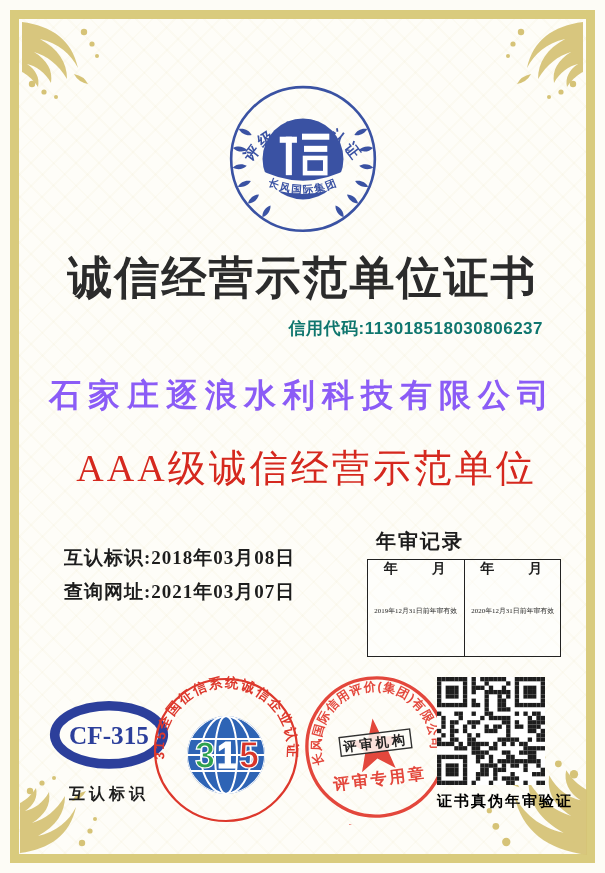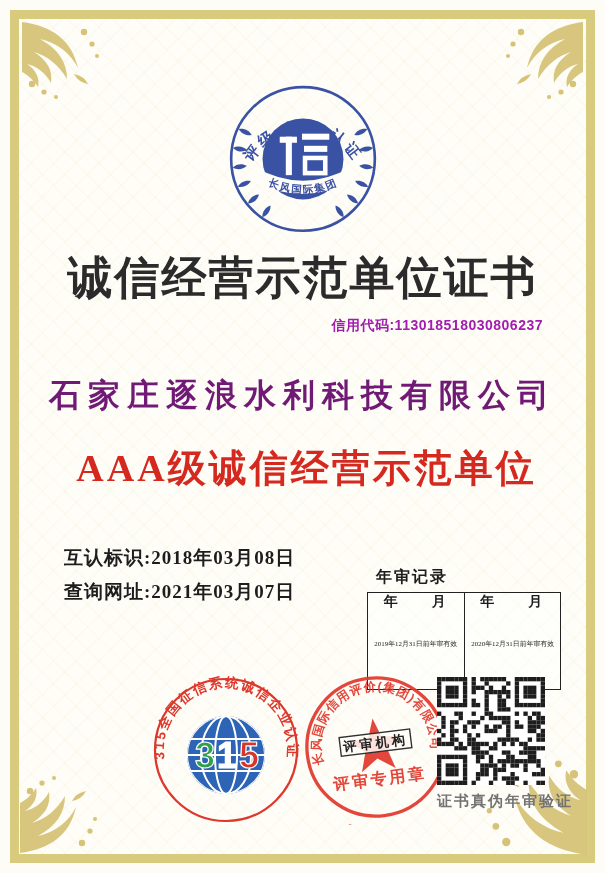--- a/index.html
+++ b/index.html
@@ -27,54 +27,54 @@
   .emblem svg{width:168px;height:172px;}
 
   .cert-title{
     position:absolute;left:0;right:0;top:248px;text-align:center;
     font-family:Liberation Sans, sans-serif;font-weight:bold;
     font-size:45px;letter-spacing:2px;color:#2b2b2b;white-space:nowrap;
   }
   .credit-code{
     position:absolute;right:62px;top:317px;text-align:right;
     font-family:"Liberation Sans", sans-serif;font-weight:bold;
-    font-size:14px;color:#a21caf;letter-spacing:.5px;
+    font-size:17px;color:#0f766e;letter-spacing:.5px;
   }
   .company{
     position:absolute;left:0;right:0;top:374px;text-align:center;
     font-family:"Liberation Sans", sans-serif;font-weight:bold;
-    font-size:32px;letter-spacing:7px;color:#701a75;white-space:nowrap;
+    font-size:32px;letter-spacing:7px;color:#8b5cf6;white-space:nowrap;
   }
   .award{
     position:absolute;left:8px;right:0;top:443px;text-align:center;
-    font-family:"Liberation Serif", serif;font-weight:bold;
+    font-family:"Liberation Serif", serif;font-weight:normal;
     font-size:38px;letter-spacing:3px;color:#d5281e;white-space:nowrap;
   }
   .details{position:absolute;left:64px;top:541px;}
   .details .line{
     font-size:19px;font-weight:bold;color:#1d1d1d;line-height:33.5px;
     letter-spacing:1px;white-space:nowrap;
   }
   .review{position:absolute;left:367px;top:528px;width:194px;}
-  .review .label{font-size:16px;font-weight:bold;color:#1d1d1d;letter-spacing:2px;margin-left:9px;margin-top:39px;}
+  .review .label{font-size:20px;font-weight:bold;color:#1d1d1d;letter-spacing:2px;margin-left:9px;}
   .review .table{display:flex;border:1.5px solid #222;height:96px;margin-top:4px;background:rgba(255,255,255,.4);}
   .review .cell{flex:1;display:flex;flex-direction:column;justify-content:flex-start;border-right:1.5px solid #222;gap:27px;}
   .review .cell:last-child{border-right:none;}
   .review .ym{font-size:14px;font-weight:bold;color:#1d1d1d;text-align:center;letter-spacing:2px;}
   .review .note{font-size:7.5px;color:#1d1d1d;text-align:center;white-space:nowrap;transform:scale(.92);margin:1px 0 2px;}
 
   .seal{position:absolute;}
   .seal svg{display:block;}
   .cf315{left:46px;top:698px;width:126px;}
   .cf315 .caption{margin-top:8px;text-align:center;font-size:16px;font-weight:bold;letter-spacing:4px;color:#1d1d1d;}
   .globe-seal{left:151px;top:675px;}
   .red-seal{left:302px;top:673px;}
   .qr-block{left:437px;top:677px;width:108px;}
   .qr-block svg{width:108px;height:108px;background:#fff;}
-  .qr-block .caption{margin-top:7px;text-align:left;font-size:15px;font-weight:bold;letter-spacing:2px;color:#737373;white-space:nowrap;}
+  .qr-block .caption{margin-top:7px;text-align:left;font-size:15px;font-weight:bold;letter-spacing:2px;color:#000000;white-space:nowrap;}
 </style>
 </head>
 <body>
 
 <div class="page">
   <div class="gold-frame"></div>
 
   <div class="corner tl">
     <svg viewBox="0 0 86 86" fill="currentColor">
       <path d="M0,0 C30,4 50,18 56,46 C49,32 36,21 18,17 C36,27 45,40 45,57 C36,42 25,34 12,30 C25,38 31,48 29,61 C23,50 14,44 5,42 C14,48 18,56 16,65 C10,56 4,52 0,50 Z" opacity=".95"></path>
@@ -188,20 +188,28 @@
         <div class="ym">年　　月</div>
         <div class="note">2019年12月31日前年审有效</div>
       </div>
       <div class="cell">
         <div class="ym">年　　月</div>
         <div class="note">2020年12月31日前年审有效</div>
       </div>
     </div>
   </div>
 
+  <div class="seal cf315">
+    <svg viewBox="0 0 130 80">
+      <ellipse cx="65" cy="38" rx="61" ry="35" fill="#2c3f9b"></ellipse>
+      <ellipse cx="65" cy="38" rx="51" ry="25" fill="#fefdf8"></ellipse>
+      <text x="65" y="47" text-anchor="middle" font-family="'Liberation Serif',serif" font-size="26" font-weight="bold" fill="#2c3f9b">CF-315</text>
+    </svg>
+    <div class="caption">互认标识</div>
+  </div>
 
   <div class="seal globe-seal">
     <svg viewBox="0 0 150 150" width="150" height="150">
       <defs>
         <path id="globeRing" d="M 31,118 A 62 62 0 1 1 119,118"></path>
         <clipPath id="globeClip">
             <circle cx="75" cy="80" r="39"></circle>
           </clipPath>
       </defs>
       <circle cx="75" cy="75" r="71" fill="none" stroke="#dd382c" stroke-width="2.2"></circle>

